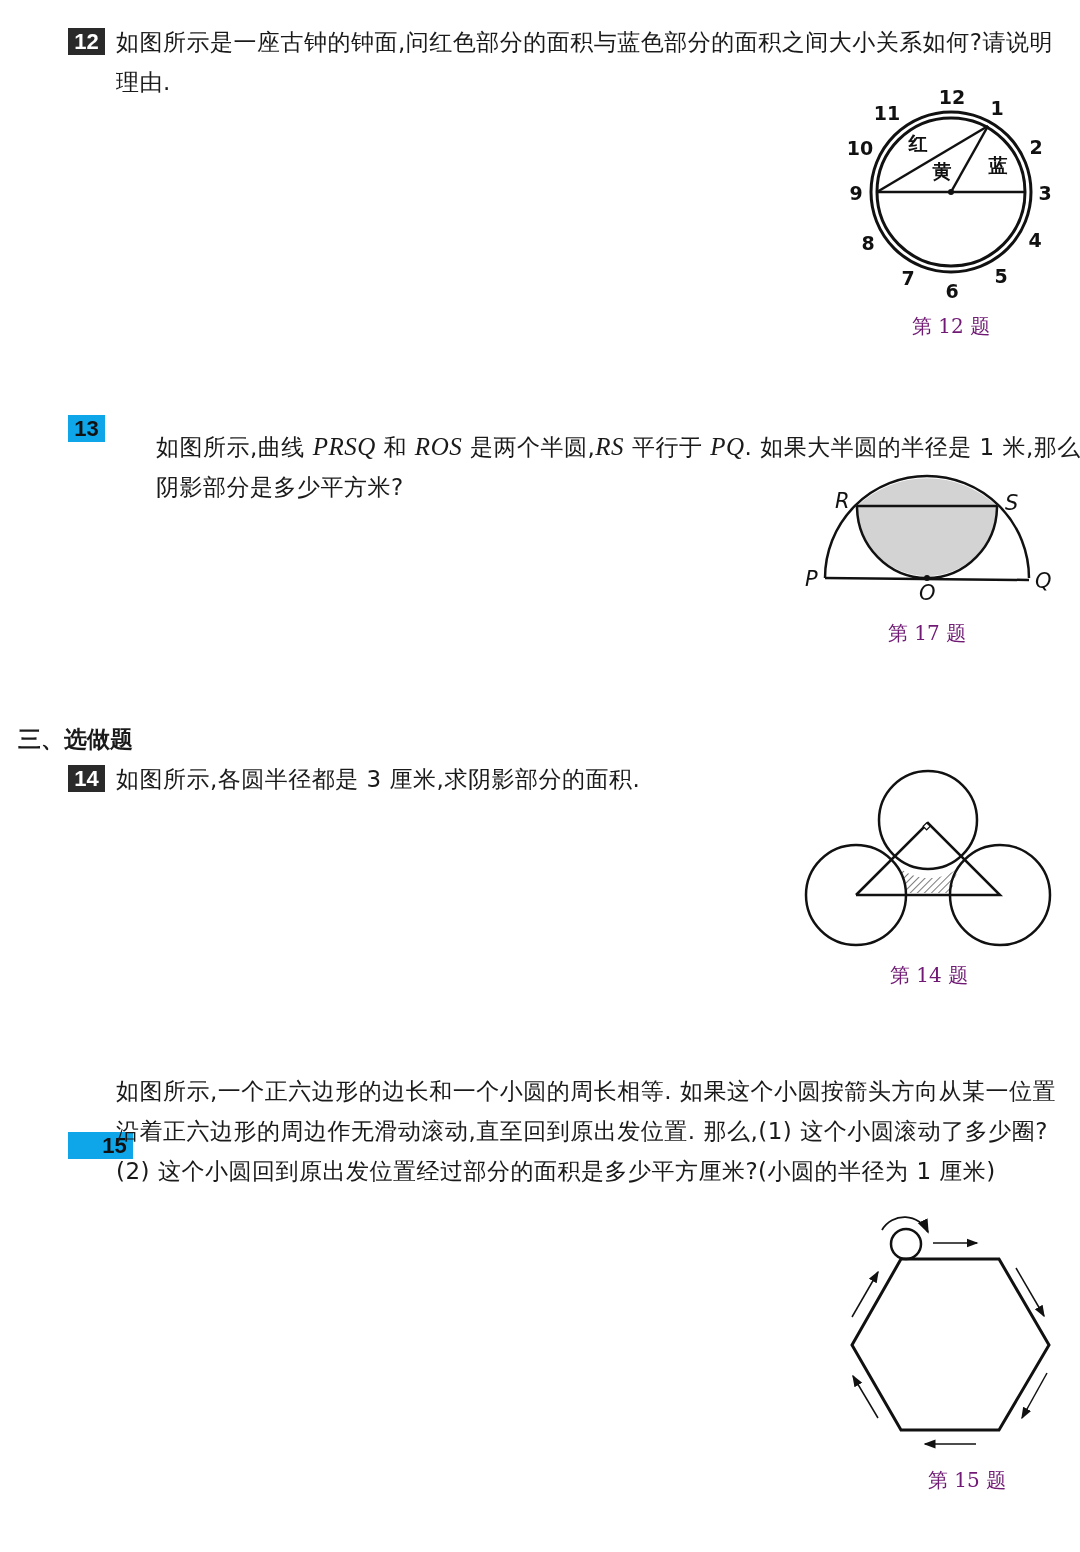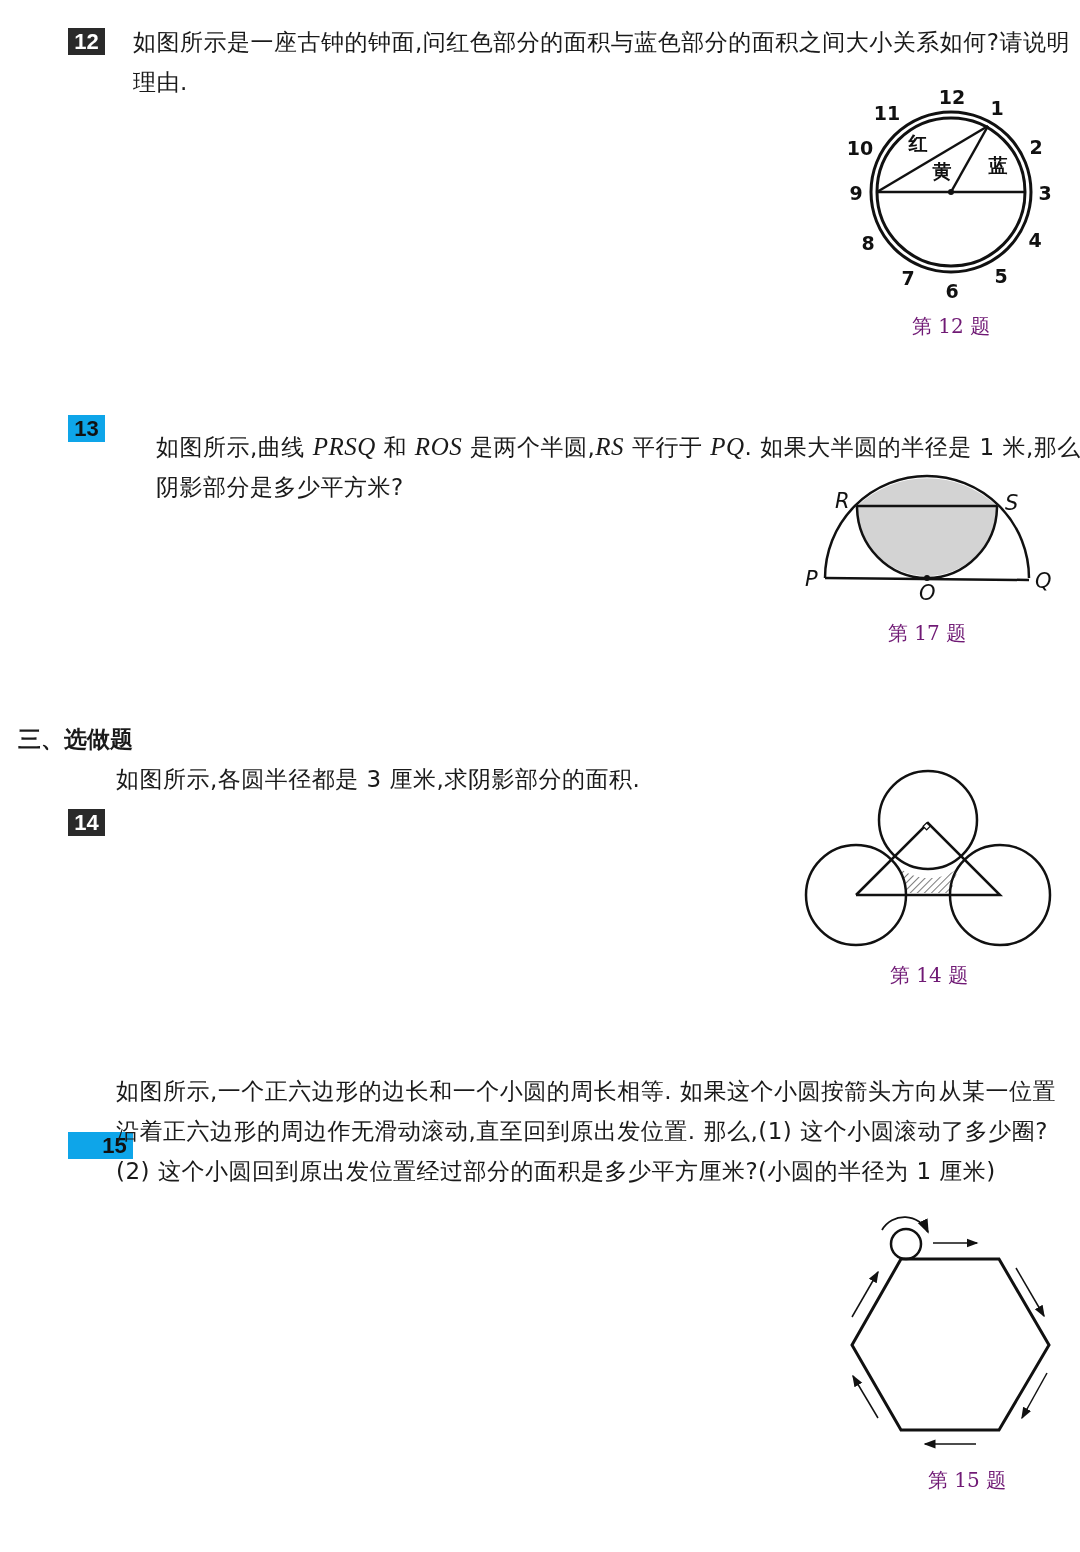--- a/index.html
+++ b/index.html
@@ -31,21 +31,21 @@
     font-size: 23px; font-weight: bold;
     font-family: "DejaVu Sans", "Liberation Sans", sans-serif;
   }
   .it { font-style: italic; font-family: "Liberation Serif", "DejaVu Serif", serif; font-size: 25px; }
   svg text { font-family: "DejaVu Sans", "Liberation Sans", sans-serif; }
 </style>
 </head>
 <body>
 
 <div class="badge dark" style="top:28px;">12</div>
-<div class="qtext" style="top:22px;margin-left:17px;">如图所示是一座古钟的钟面,问红色部分的面积与蓝色部分的面积之间大小关系如何?请说明理由.</div>
+<div class="qtext" style="top:22px;">如图所示是一座古钟的钟面,问红色部分的面积与蓝色部分的面积之间大小关系如何?请说明理由.</div>
 
 <svg class="abs" style="left:830px; top:80px;" width="240" height="230" viewBox="0 0 240 230">
   <circle cx="121" cy="112" r="80" fill="none" stroke="#111" stroke-width="3"></circle>
   <circle cx="121" cy="112" r="74" fill="none" stroke="#111" stroke-width="3"></circle>
   <line x1="47" y1="112" x2="195" y2="112" stroke="#111" stroke-width="2.5"></line>
   <line x1="47" y1="112" x2="158" y2="46" stroke="#111" stroke-width="2.5"></line>
   <line x1="121" y1="112" x2="158" y2="46" stroke="#111" stroke-width="2.5"></line>
   <circle cx="121" cy="112" r="3" fill="#111"></circle>
   <g font-size="19" font-weight="bold" fill="#111" text-anchor="middle">
     <text x="122" y="24">12</text>
@@ -87,21 +87,21 @@
     <text x="210" y="40">S</text>
     <text x="10" y="116">P</text>
     <text x="124" y="130">O</text>
     <text x="240" y="118">Q</text>
   </g>
 </svg>
 <div class="caption" style="left:888px; top:620px;">第 17 题</div>
 
 <div class="section-title">三、选做题</div>
 
-<div class="badge dark" style="top:809px;">14</div>
+<div class="badge dark" style="top:765px;">14</div>
 <div class="qtext" style="top:759px;">如图所示,各圆半径都是 3 厘米,求阴影部分的面积.</div>
 
 <svg class="abs" style="left:795px; top:760px;" width="270" height="200" viewBox="0 0 270 200">
   <defs>
     <pattern id="hatch" patternUnits="userSpaceOnUse" width="5" height="5" patternTransform="rotate(45)">
       <line x1="0" y1="0" x2="0" y2="5" stroke="#222" stroke-width="1.2"></line>
     </pattern>
   </defs>
   <path d="M 110 133 L 157 133 A 49 49 0 0 1 168 104 A 48 48 0 0 1 100 104 A 49 49 0 0 1 110 133 Z" fill="url(#hatch)" stroke="none"></path>
   <circle cx="133" cy="60" r="49" fill="none" stroke="#111" stroke-width="2.5"></circle>

